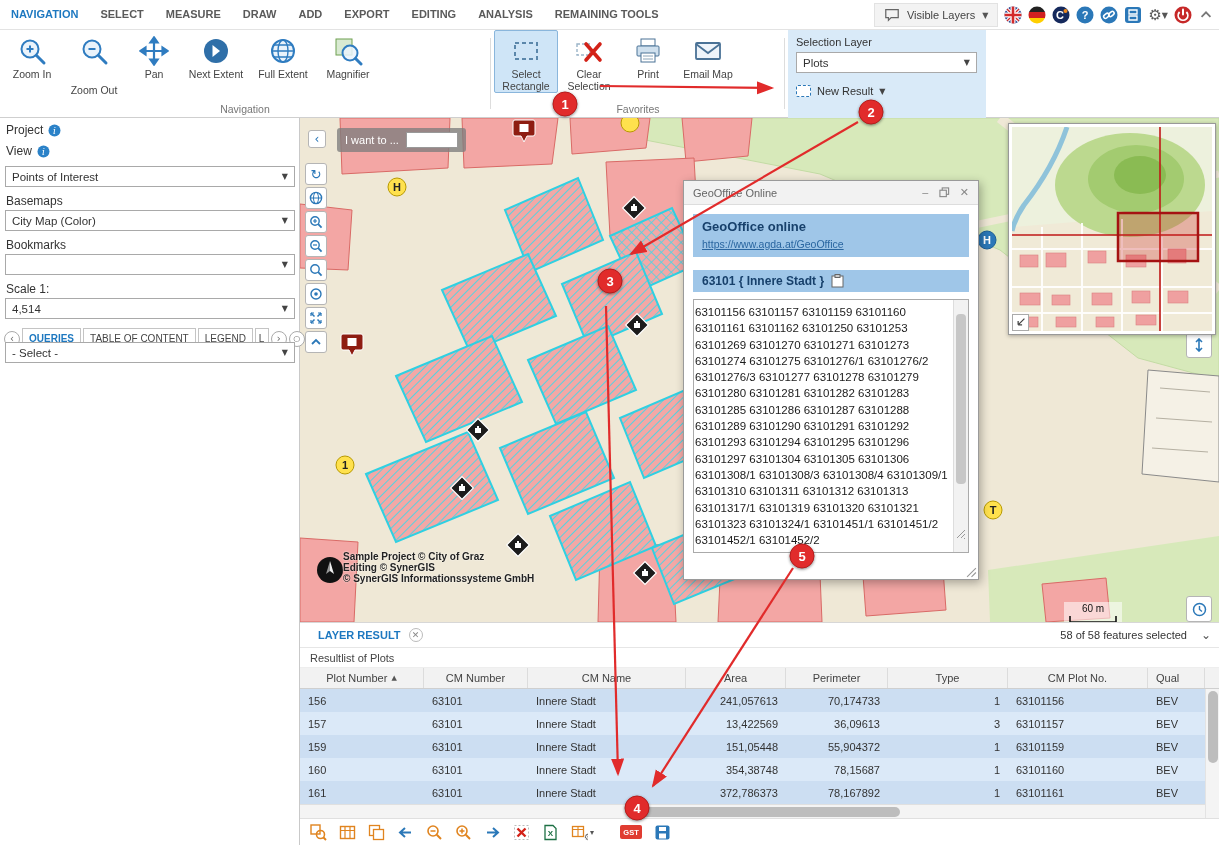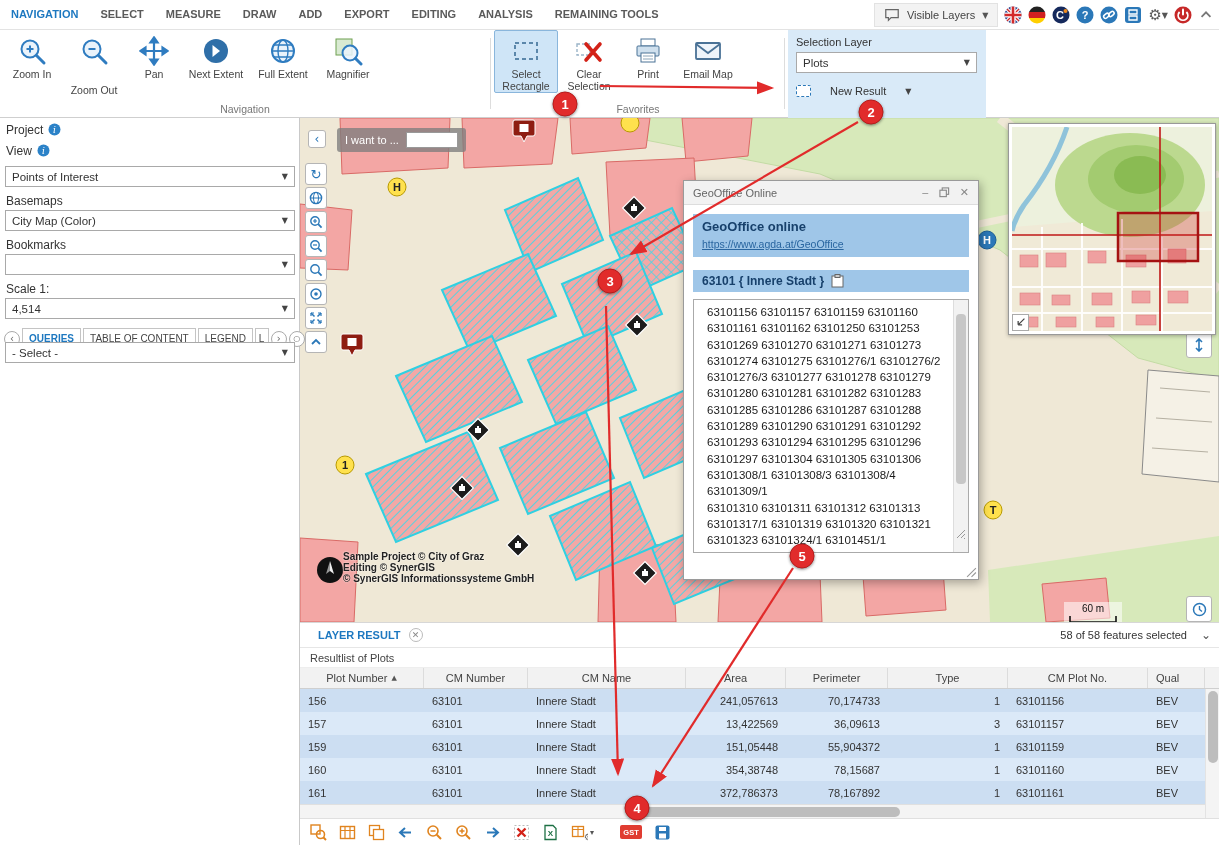--- a/index.html
+++ b/index.html
@@ -21,26 +21,26 @@
   .rtools { display:flex; align-items:flex-start; }
   .rtool { padding:5px 2px 0; display:flex; flex-direction:column; align-items:center; row-gap:2px; font-size:10.5px; line-height:12px; color:#444; text-align:center; cursor:pointer; border:1px solid transparent; border-radius:2px; }
   .rtool svg { width:30px; height:30px; flex:none; }
   .rtool.hl { background:#cfe5f7; border-color:#8ab6dc; }
   .rgroup-label { position:absolute; bottom:3px; left:0; right:0; text-align:center; font-size:10.5px; color:#777; }
   .vsep { position:absolute; top:8px; bottom:8px; width:1px; background:#ddd; }
   #sel-layer-panel { position:absolute; left:788px; top:0; width:198px; height:88px; background:#d9eaf8; padding:6px 8px; }
   #sel-layer-panel .title { font-size:11px; color:#333; margin-bottom:4px; }
   .dd { background:#fff; border:1px solid #a9a9a9; height:21px; display:flex; align-items:center; justify-content:space-between; padding:0 6px; font-size:11.5px; color:#333; cursor:pointer; }
   .dd .arr { font-size:8px; color:#444; }
-  .new-result-row { display:flex; align-items:center; gap:19px; margin-top:12px; font-size:11px; color:#333; cursor:pointer; }
+  .new-result-row { display:flex; align-items:center; gap:6px; margin-top:12px; font-size:11px; color:#333; cursor:pointer; }
   .dash-ic { width:15px; height:12px; border:1.5px dashed #2b78b8; border-radius:2px; background:#fff; }
 
   
   #sidebar { position:absolute; left:0; top:118px; width:300px; height:727px; background:#fff; border-right:1px solid #c9c9c9; z-index:10; }
-  .side-row { position:absolute; left:6px; display:flex; gap:5px; align-items:flex-start; font-size:12px; color:#333; }
+  .side-row { position:absolute; left:6px; display:flex; gap:5px; align-items:center; font-size:12px; color:#333; }
   .sdd { position:absolute; left:5px; width:290px; }
   .tabstrip { position:absolute; left:4px; top:210px; display:flex; gap:2px; align-items:center; }
   .tab-circle { width:16px; height:16px; border-radius:50%; border:1px solid #aaa; background:#fff; font-size:10px; color:#666; display:flex; align-items:center; justify-content:center; cursor:pointer; flex:none; }
   .side-tab { height:21px; border:1px solid #c4c4c4; background:#fff; padding:0 6px; font-size:10px; display:flex; align-items:center; color:#444; white-space:nowrap; cursor:pointer; }
   .side-tab.active { color:#1d78c0; font-weight:bold; }
   .side-tab.clipped { width:14px; overflow:hidden; padding:0 3px; }
 
   
   #maparea { position:absolute; left:300px; top:118px; width:919px; height:504px; background:#efe8d6; overflow:hidden; z-index:1; }
   #mapsvg { position:absolute; left:0; top:0; }
@@ -65,21 +65,21 @@
   
   #dialog { position:absolute; left:383px; top:62px; width:296px; height:400px; background:#fff; border:1px solid #9a9a9a; box-shadow:2px 3px 9px rgba(0,0,0,.3); z-index:20; }
   .dlg-title { height:24px; background:#f2f2f2; border-bottom:1px solid #ddd; display:flex; align-items:center; padding:0 9px; font-size:11px; color:#666; }
   .dlg-btns { margin-left:auto; display:flex; gap:10px; color:#888; font-size:11px; align-items:center; }
   .dlg-btns span { cursor:pointer; }
   .dlg-body { padding:9px; }
   .dlg-head-box { background:#9fc6e8; padding:5px 9px; }
   .dlg-head-title { font-size:13px; font-weight:bold; color:#17406b; }
   .dlg-link { font-size:10.5px; color:#2a66a0; text-decoration:underline; cursor:pointer; display:inline-block; margin-top:2px; }
   .dlg-sub-box { background:#9fc6e8; margin-top:13px; padding:4px 9px; font-size:12px; font-weight:bold; color:#17406b; display:flex; align-items:center; gap:7px; }
-  .dlg-list { margin-top:7px; border:1px solid #aaa; height:254px; position:relative; padding:4px 20px 4px 13px; font-size:11.5px; color:#1a1a1a; line-height:16.3px; overflow:hidden; }
+  .dlg-list { margin-top:7px; border:1px solid #aaa; height:254px; position:relative; padding:4px 20px 4px 1px; font-size:11.5px; color:#1a1a1a; line-height:16.3px; overflow:hidden; }
   .dlg-scroll { position:absolute; right:0; top:0; bottom:0; width:15px; background:#f2f2f2; border-left:1px solid #ddd; }
   .dlg-thumb { position:absolute; left:2px; top:14px; width:10px; height:170px; background:#c7c7c7; border-radius:4px; }
   .grip { position:absolute; right:1px; bottom:1px; }
 
   
   #results { position:absolute; left:300px; top:622px; width:919px; height:212px; background:#fff; z-index:8; }
   .res-header { height:26px; border-top:1px solid #d7d7d7; border-bottom:1px solid #e6e6e6; display:flex; align-items:center; padding-left:18px; }
   .res-tab { color:#1d78c0; font-weight:bold; font-size:11px; cursor:pointer; }
   .res-close { width:14px; height:14px; border:1px solid #bbb; border-radius:50%; color:#888; font-size:9px; display:flex; align-items:center; justify-content:center; margin-left:8px; cursor:pointer; }
   .res-status { margin-left:auto; font-size:11px; color:#333; }

